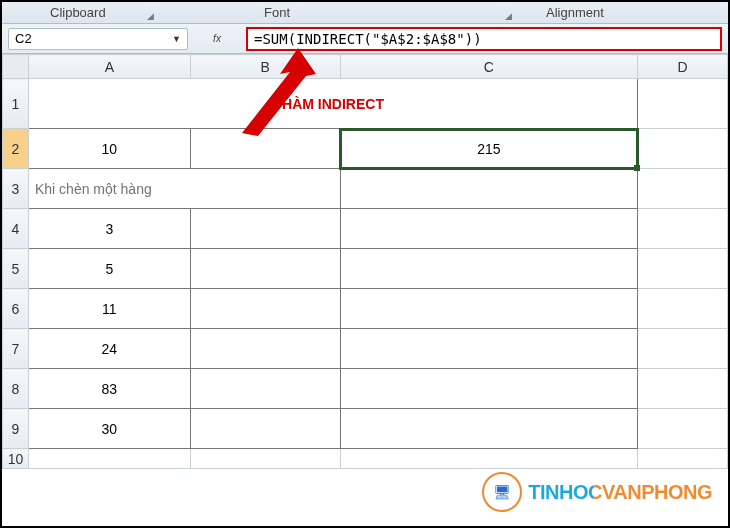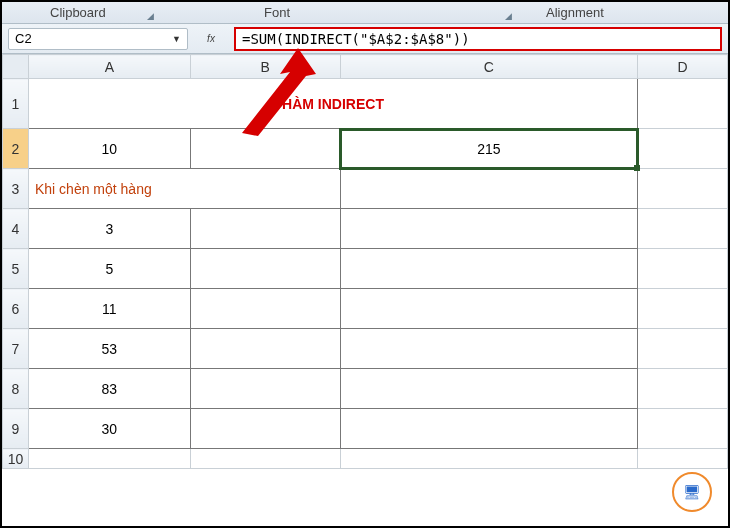--- a/index.html
+++ b/index.html
@@ -48,21 +48,21 @@
   }
 
   
   .formula-row {
     height: 30px;
     background: linear-gradient(#eef3f8,#e4ebf2);
     border-bottom: 1px solid #b0bdc7;
     display: flex;
     align-items: center;
     padding: 13px 6px;
-    gap: 12px;
+    gap: 18px;
     position: relative;
   }
   .name-box {
     width: 180px;
     height: 22px;
     background: #fff;
     border: 1px solid #b0bdc7;
     border-radius: 2px;
     display: flex;
     align-items: center;
@@ -156,21 +156,21 @@
   }
   
   td.data {
     background: #fff;
     text-align: center;
     height: 40px;
     border-color: #999;
     font-size: 15px;
   }
   td.col-d-cell { border-color:#c9d0d6; }
-  td.rednote { color: #c2410c; text-align:left; padding-left:6px; font-size:15px; }
+  td.rednote { color: #737373; text-align:left; padding-left:6px; font-size:15px; }
 
   
   .data-border { border:1px solid #777 !important;margin-left:32px; }
 
   
   td.selected {
     outline: 3px solid #2a5a2a;
     outline-offset: -2px;
     position: relative;
   }
@@ -302,21 +302,21 @@
     <tr>
       <td class="rowhdr">6</td>
       <td class="data data-border">11</td>
       <td class="data data-border"></td>
       <td class="data data-border"></td>
       <td class="col-d-cell"></td>
     </tr>
 
     <tr>
       <td class="rowhdr">7</td>
-      <td class="data data-border">53</td>
+      <td class="data data-border">24</td>
       <td class="data data-border"></td>
       <td class="data data-border"></td>
       <td class="col-d-cell"></td>
     </tr>
 
     <tr>
       <td class="rowhdr">8</td>
       <td class="data data-border">83</td>
       <td class="data data-border"></td>
       <td class="data data-border"></td>
@@ -339,13 +339,14 @@
       <td class="col-d-cell" style="height:20px"></td>
     </tr>
   </tbody>
     </table>
 </div>
 
 <div class="watermark">
   <div class="ring">
     <span class="inner">🖥</span>
   </div>
+  <span class="txt">TINHOCVANPHONG</span>
 </div>
 
 </body></html>

